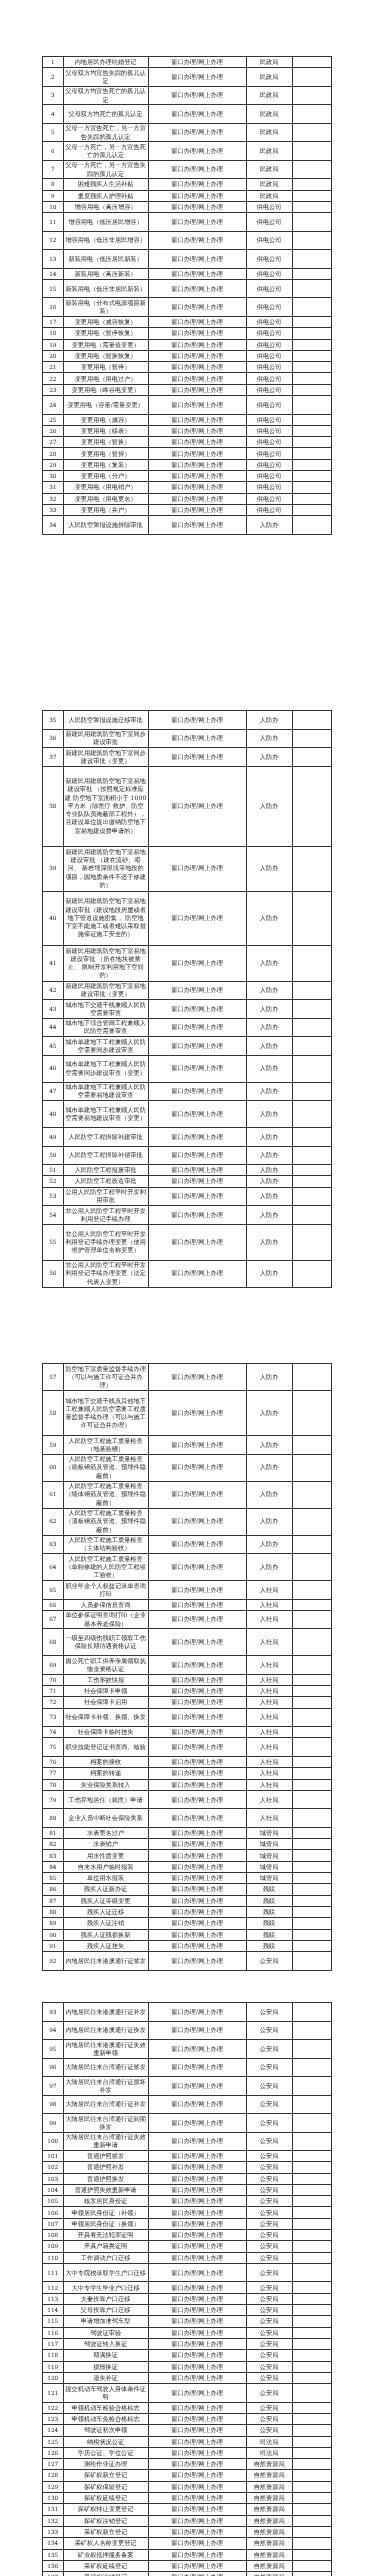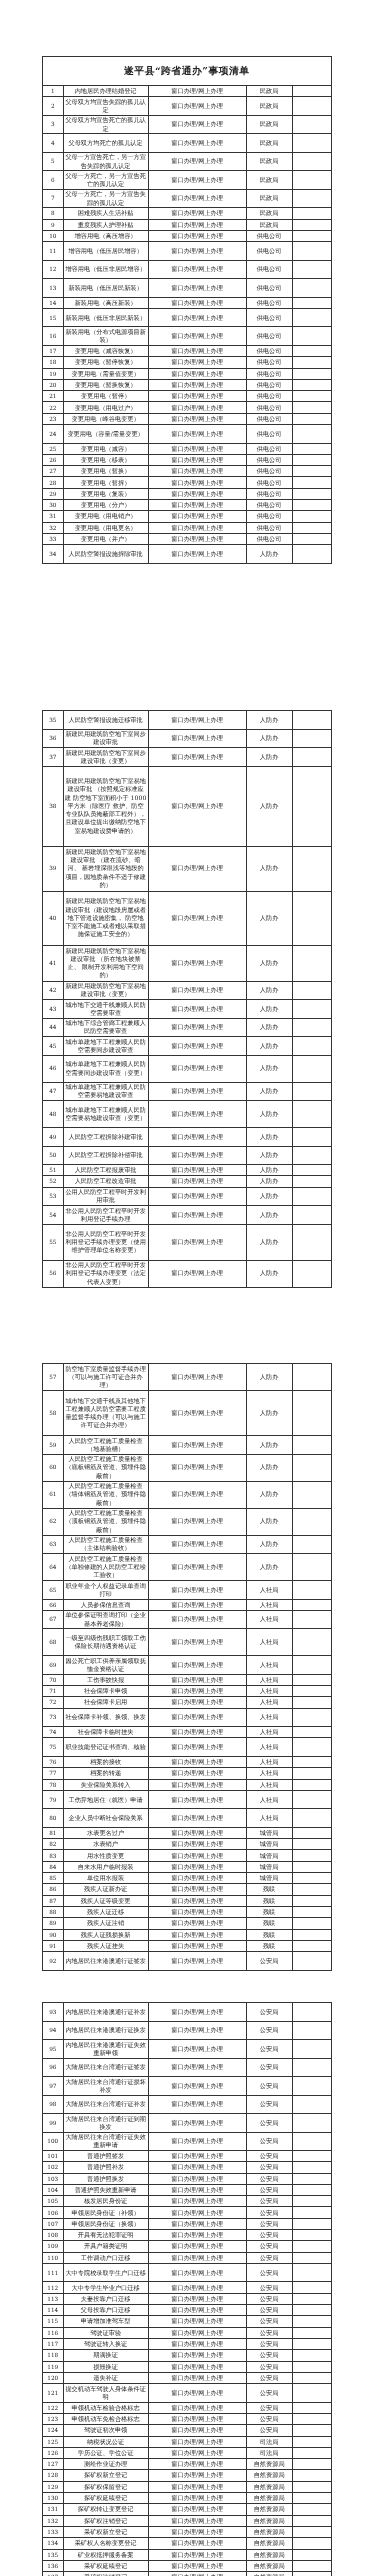--- a/index.html
+++ b/index.html
@@ -22,23 +22,20 @@
   <div class="page p1">
     <table>
       <colgroup>
           <col class="c1">
           <col class="c2">
           <col class="c3">
           <col class="c4">
           <col class="c5">
         </colgroup>
       <tbody id="tb0">
-        <tr>
-            <td colspan="5" class="title-cell">遂平县“跨省通办”事项清单</td>
-          </tr>
       <tr style="height: 11.3px;">
             <td class="num">1</td>
             <td class="item">内地居民办理结婚登记</td>
             <td>窗口办理/网上办理</td>
             <td>民政局</td>
             <td></td>
           </tr>
           <tr style="height: 18.5px;">
             <td class="num">2</td>
             <td class="item">父母双方均宣告失踪的孤儿认定</td>

